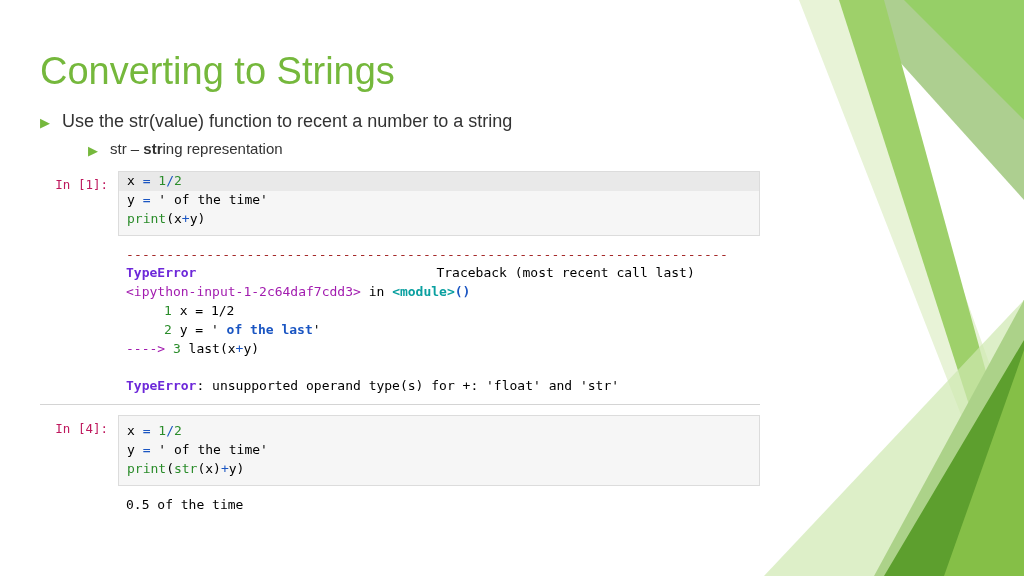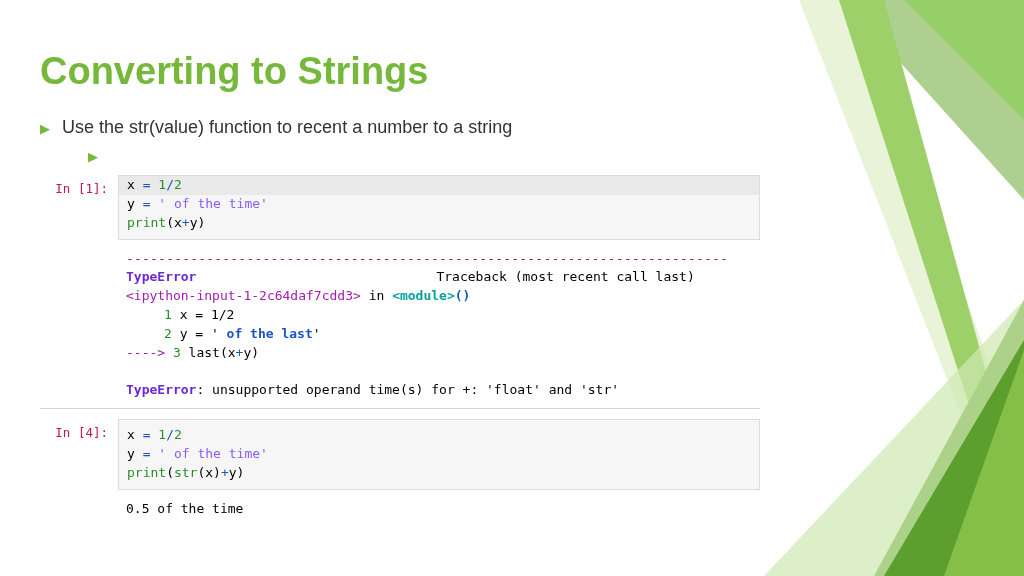--- a/index.html
+++ b/index.html
@@ -3,34 +3,34 @@
 <meta charset="utf-8">
 <style>
   * { margin: 0; padding: 0; box-sizing: border-box; }
   body {
     width: 1024px; height: 576px;
     font-family: "Segoe UI", Arial, sans-serif;
     position: relative; overflow: hidden; background: #fff;
   }
   .deco { position: absolute; top: 0; right: 0; width: 320px; height: 576px; pointer-events: none; z-index: 0; }
   .content { position: relative; z-index: 1; padding: 50px 40px 0 40px; }
-  h1 { color: #75b83c; font-weight: 700; font-size: 38px; margin-bottom: 24px; }
+  h1 { color: #75b83c; font-weight: 400; font-size: 38px; margin-bottom: 18px; }
   .bullet-l1 { display: flex; align-items: flex-start; font-size: 18px; color: #333; margin: 6px 0 8px 0; }
   .bullet-l2 { display: flex; align-items: flex-start; font-size: 15px; color: #333; margin: 2px 0 0 48px; }
   .tri { color: #75b83c; font-size: 13px; margin-right: 12px; position: relative; top: 4px; }
   .bullet-l2 .tri { top: 3px; }
   .notebook { margin-top: 14px; font-family: "Consolas", "Menlo", monospace; font-size: 13px; max-width: 720px; }
   .cell { display: flex; margin-bottom: 4px; }
   .prompt { width: 78px; flex-shrink: 0; color: #be185d; text-align: right; padding: 6px 10px 0 0; font-size: 12.5px; }
   .codebox { flex: 1; background: #f6f6f6; border: 1px solid #dcdcdc; padding: 6px 8px; line-height: 1.45; }
   .codebox .hl { background: #e9e9e9; display: block; margin: -6px -8px 0 -8px; padding: 0 8px; }
   .outblock { flex: 1; padding: 6px 8px 2px 8px; line-height: 1.45; }
   .dashline { color: #a52a2a; letter-spacing: 0.2px; }
   .c-red { color: #6d28d9; font-weight: bold; }
-  .c-redn { color: #8b5cf6; }
+  .c-redn { color: #000000; }
   .c-green { color: #a21caf; font-weight: normal; }
   .c-teal { color: #0aa0a0; font-weight: bold; text-align: right; }
   .c-blue { color: #1a55c2; font-weight: bold; }
   .c-bluen { color: #1a55c2; }
   .c-green2 { color: #2a8c2a; }
   .rule { border: 0; border-top: 1px solid #d4d4d4; margin: 6px 0 10px 0; }
 </style>
 </head>
 <body>
 
@@ -46,20 +46,23 @@
 
 <div class="content">
   <h1>Converting to Strings</h1>
 
   <div class="bullet-l1">
     <span class="tri">▶</span>
     <span>Use the str(value) function to recent a number to a string</span>
   </div>
   <div class="bullet-l2">
     <span class="tri">▶</span>
+    <span>
+      <span>str – </span><b>str</b><span>ing representation</span>
+    </span>
   </div>
 
   <div class="notebook">
 
     <div class="cell">
       <div class="prompt">In [1]:</div>
       <div class="codebox">
         <span class="hl"><span>x </span><span class="c-bluen">= </span><span class="c-green2">1</span><span class="c-bluen">/</span><span class="c-green2">2</span></span>
         <span>y </span><span class="c-bluen">= </span><span class="c-redn">' of the time'</span><br>
         <span class="c-green2">print</span><span>(x</span><span class="c-bluen">+</span><span>y)</span>
@@ -69,21 +72,21 @@
     <div class="cell">
       <div class="prompt"></div>
       <div class="outblock">
         <span class="dashline">---------------------------------------------------------------------------</span><br>
         <span class="c-red">TypeError</span><span style="display:inline-block;width:240px;"></span><span>Traceback (most recent call last)</span><br>
         <span class="c-green">&lt;ipython-input-1-2c64daf7cdd3&gt;</span><span> in </span><span class="c-teal">&lt;module&gt;</span><span class="c-blue">()</span><br>
         <span style="display:inline-block;width:38px;"></span><span class="c-green2">1</span><span> x = 1/2</span><br>
         <span style="display:inline-block;width:38px;"></span><span class="c-green2">2</span><span> y = '</span><span class="c-blue"> of the last</span><span>'</span><br>
         <span class="c-green">----&gt; </span><span class="c-green2">3</span><span> last(x</span><span class="c-bluen">+</span><span>y)</span><br>
         <br>
-        <span class="c-red">TypeError</span><span>: unsupported operand time(s) for +: 'float' and 'str'</span>
+        <span class="c-red">TypeError</span><span>: unsupported operand type(s) for +: 'float' and 'str'</span>
       </div>
     </div>
 
     <hr class="rule">
 
     <div class="cell">
       <div class="prompt">In [4]:</div>
       <div class="codebox">
         <span>x </span><span class="c-bluen">= </span><span class="c-green2">1</span><span class="c-bluen">/</span><span class="c-green2">2</span><br>
         <span>y </span><span class="c-bluen">= </span><span class="c-redn">' of the time'</span><br>

